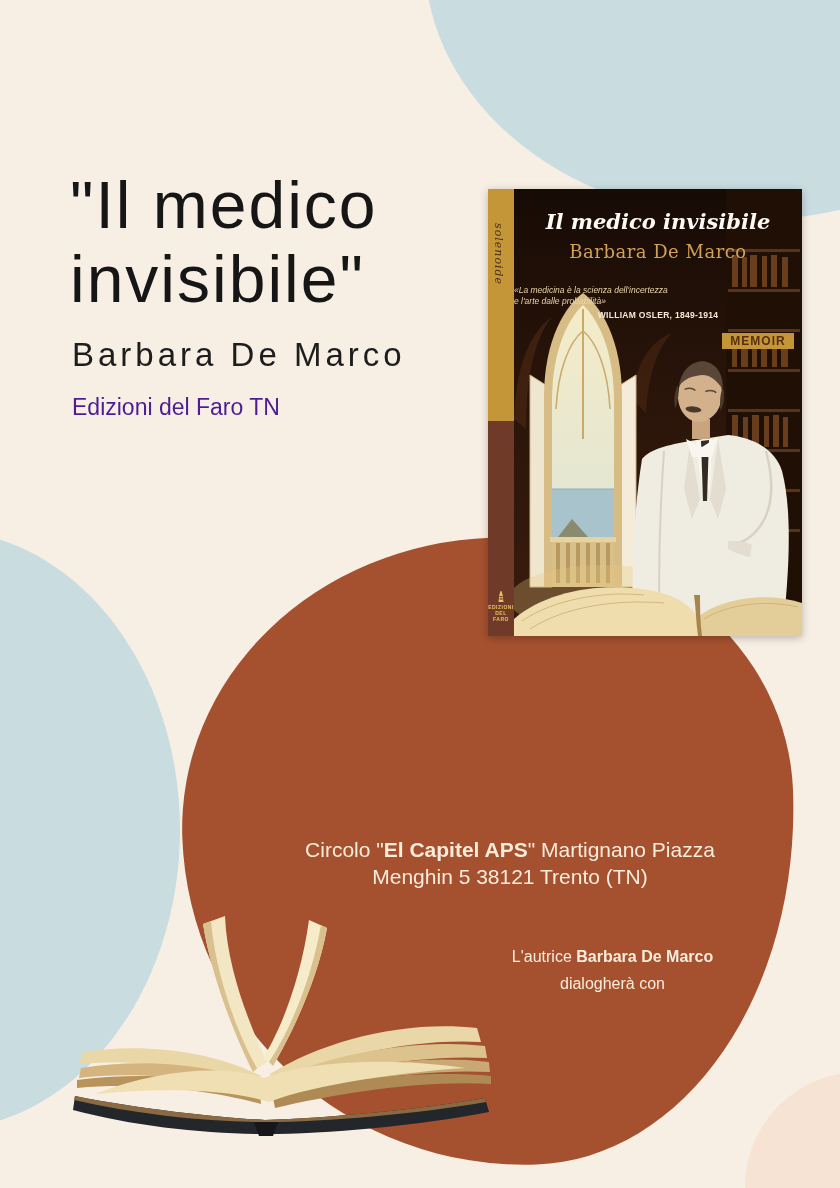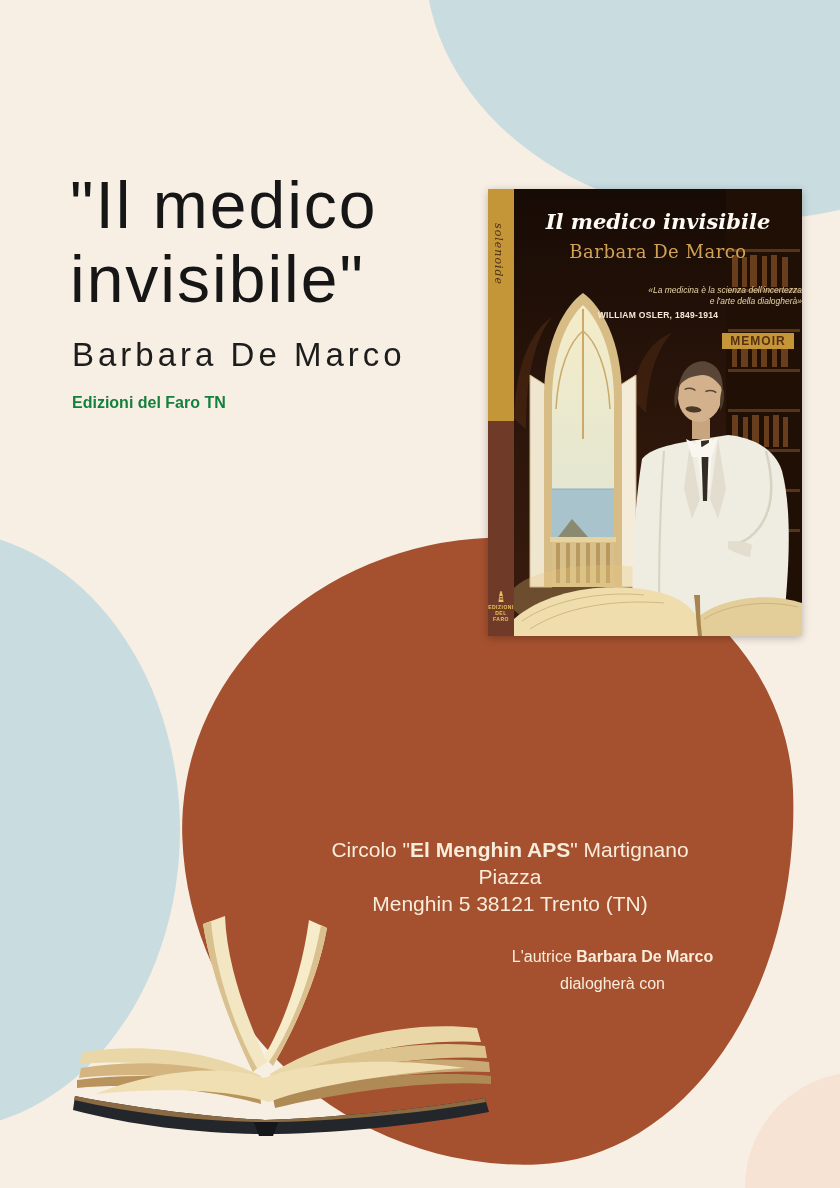--- a/index.html
+++ b/index.html
@@ -11,37 +11,37 @@
   .blob-blue-tr{left:425px;top:-300px;width:650px;height:520px;border-radius:50%;background:#c9dcdf;}
   .blob-blue-left{left:-300px;top:530px;width:480px;height:600px;border-radius:50%;background:#c9dcdf;}
   .circle-peach-br{left:745px;top:1072px;width:230px;height:230px;border-radius:50%;background:#f6e3d4;}
   .blob-terracotta{left:183px;top:538px;width:612px;height:628px;background:#a5512f;
     border-radius:52% 48% 44% 56% / 46% 42% 58% 54%;transform:rotate(-2deg);}
 
   
   .headline{position:absolute;left:70px;top:168px;color:#161616;font-size:66px;line-height:74px;
     font-weight:400;letter-spacing:2px;}
   .poster-author{position:absolute;left:72px;top:336px;color:#1d1d1d;font-size:33px;letter-spacing:4px;}
-  .poster-publisher{position:absolute;left:72px;top:394px;color:#15803d;font-size:16px;font-weight:700;}
+  .poster-publisher{position:absolute;left:72px;top:394px;color:#4c1d95;font-size:23px;font-weight:400;}
 
   
   .book-cover{position:absolute;left:488px;top:189px;width:314px;height:447px;display:flex;
     box-shadow:0 2px 8px rgba(0,0,0,.25);}
   .spine{position:relative;width:26px;height:100%;background:linear-gradient(#c49638 0 52%,#6f3b28 52% 100%);}
   .spine-series{position:absolute;top:34px;left:4px;writing-mode:vertical-rl;font-family:"DejaVu Serif",serif;
     font-style:italic;font-size:11px;color:#4a2d12;letter-spacing:1px;}
   .spine-logo{position:absolute;bottom:14px;left:0;width:26px;text-align:center;color:#e9c35c;
     font-size:5px;font-weight:700;letter-spacing:.5px;line-height:6px;}
   .cover-photo{position:relative;width:288px;height:447px;background:#14532d;overflow:hidden;}
   .cover-photo svg{position:absolute;left:0;top:0;}
   .cover-title{position:absolute;left:0;top:20px;width:100%;text-align:center;color:#fdfbf4;
     font-family:"DejaVu Serif",serif;font-style:italic;font-weight:700;font-size:21px;}
   .cover-author{position:absolute;left:0;top:52px;width:100%;text-align:center;color:#d2a254;
     font-family:"DejaVu Serif",serif;font-size:18px;letter-spacing:.5px;}
-  .cover-quote{position:absolute;left:0;top:96px;width:100%;text-align:right;color:#e9d5a8;
+  .cover-quote{position:absolute;left:0;top:96px;width:100%;text-align:left;color:#e9d5a8;
     font-style:italic;font-size:8.5px;line-height:11px;}
   .cover-quote-attr{position:absolute;left:0;top:121px;width:100%;text-align:center;color:#f3ead8;
     font-weight:700;font-size:8.5px;letter-spacing:.3px;}
   .memoir-chip{position:absolute;right:8px;top:144px;width:72px;height:16px;background:#c49638;
     color:#59300f;font-size:12px;font-weight:700;letter-spacing:1px;text-align:center;line-height:16px;}
 
   
   .event-block{position:absolute;left:290px;top:640px;width:390px;text-align:center;color:#f8ecdb;
     font-size:28px;line-height:41.5px;font-weight:500;}
   .bold{font-weight:700;}
@@ -194,30 +194,30 @@
           <path d="M8,432 C40,410 90,402 130,406"></path>
           <path d="M16,440 C50,418 100,410 150,414"></path>
           <path d="M190,430 C212,416 250,410 284,418"></path>
         </g>
         <path d="M180,406 C182,420 182,434 184,447 L188,447 C186,432 186,418 186,406 Z" fill="#a8854e"></path>
       </svg>
       <div class="cover-title">Il medico invisibile</div>
       <div class="cover-author">Barbara De Marco</div>
       <div class="cover-quote">
         <div>«La medicina è la scienza dell'incertezza</div>
-        <div>e l'arte della dialogherà»</div>
+        <div>e l'arte dalle probabilità»</div>
       </div>
       <div class="cover-quote-attr">WILLIAM OSLER, 1849-1914</div>
       <div class="memoir-chip">MEMOIR</div>
     </div>
   </div>
 
 
   <div class="venue-block">
-    <div><span>Circolo "</span><span class="bold">El Menghin APS</span><span>" Martignano Piazza</span></div>
+    <div><span>Circolo "</span><span class="bold">El Capitel APS</span><span>" Martignano Piazza</span></div>
     <div>Menghin 5 38121 Trento (TN)</div>
   </div>
 
   <div class="speakers-block">
     <div><span>L'autrice </span><span class="bold">Barbara De Marco</span></div>
     <div>dialogherà con</div>
   </div>
 
   <svg class="open-book" viewBox="0 0 430 228">
 

